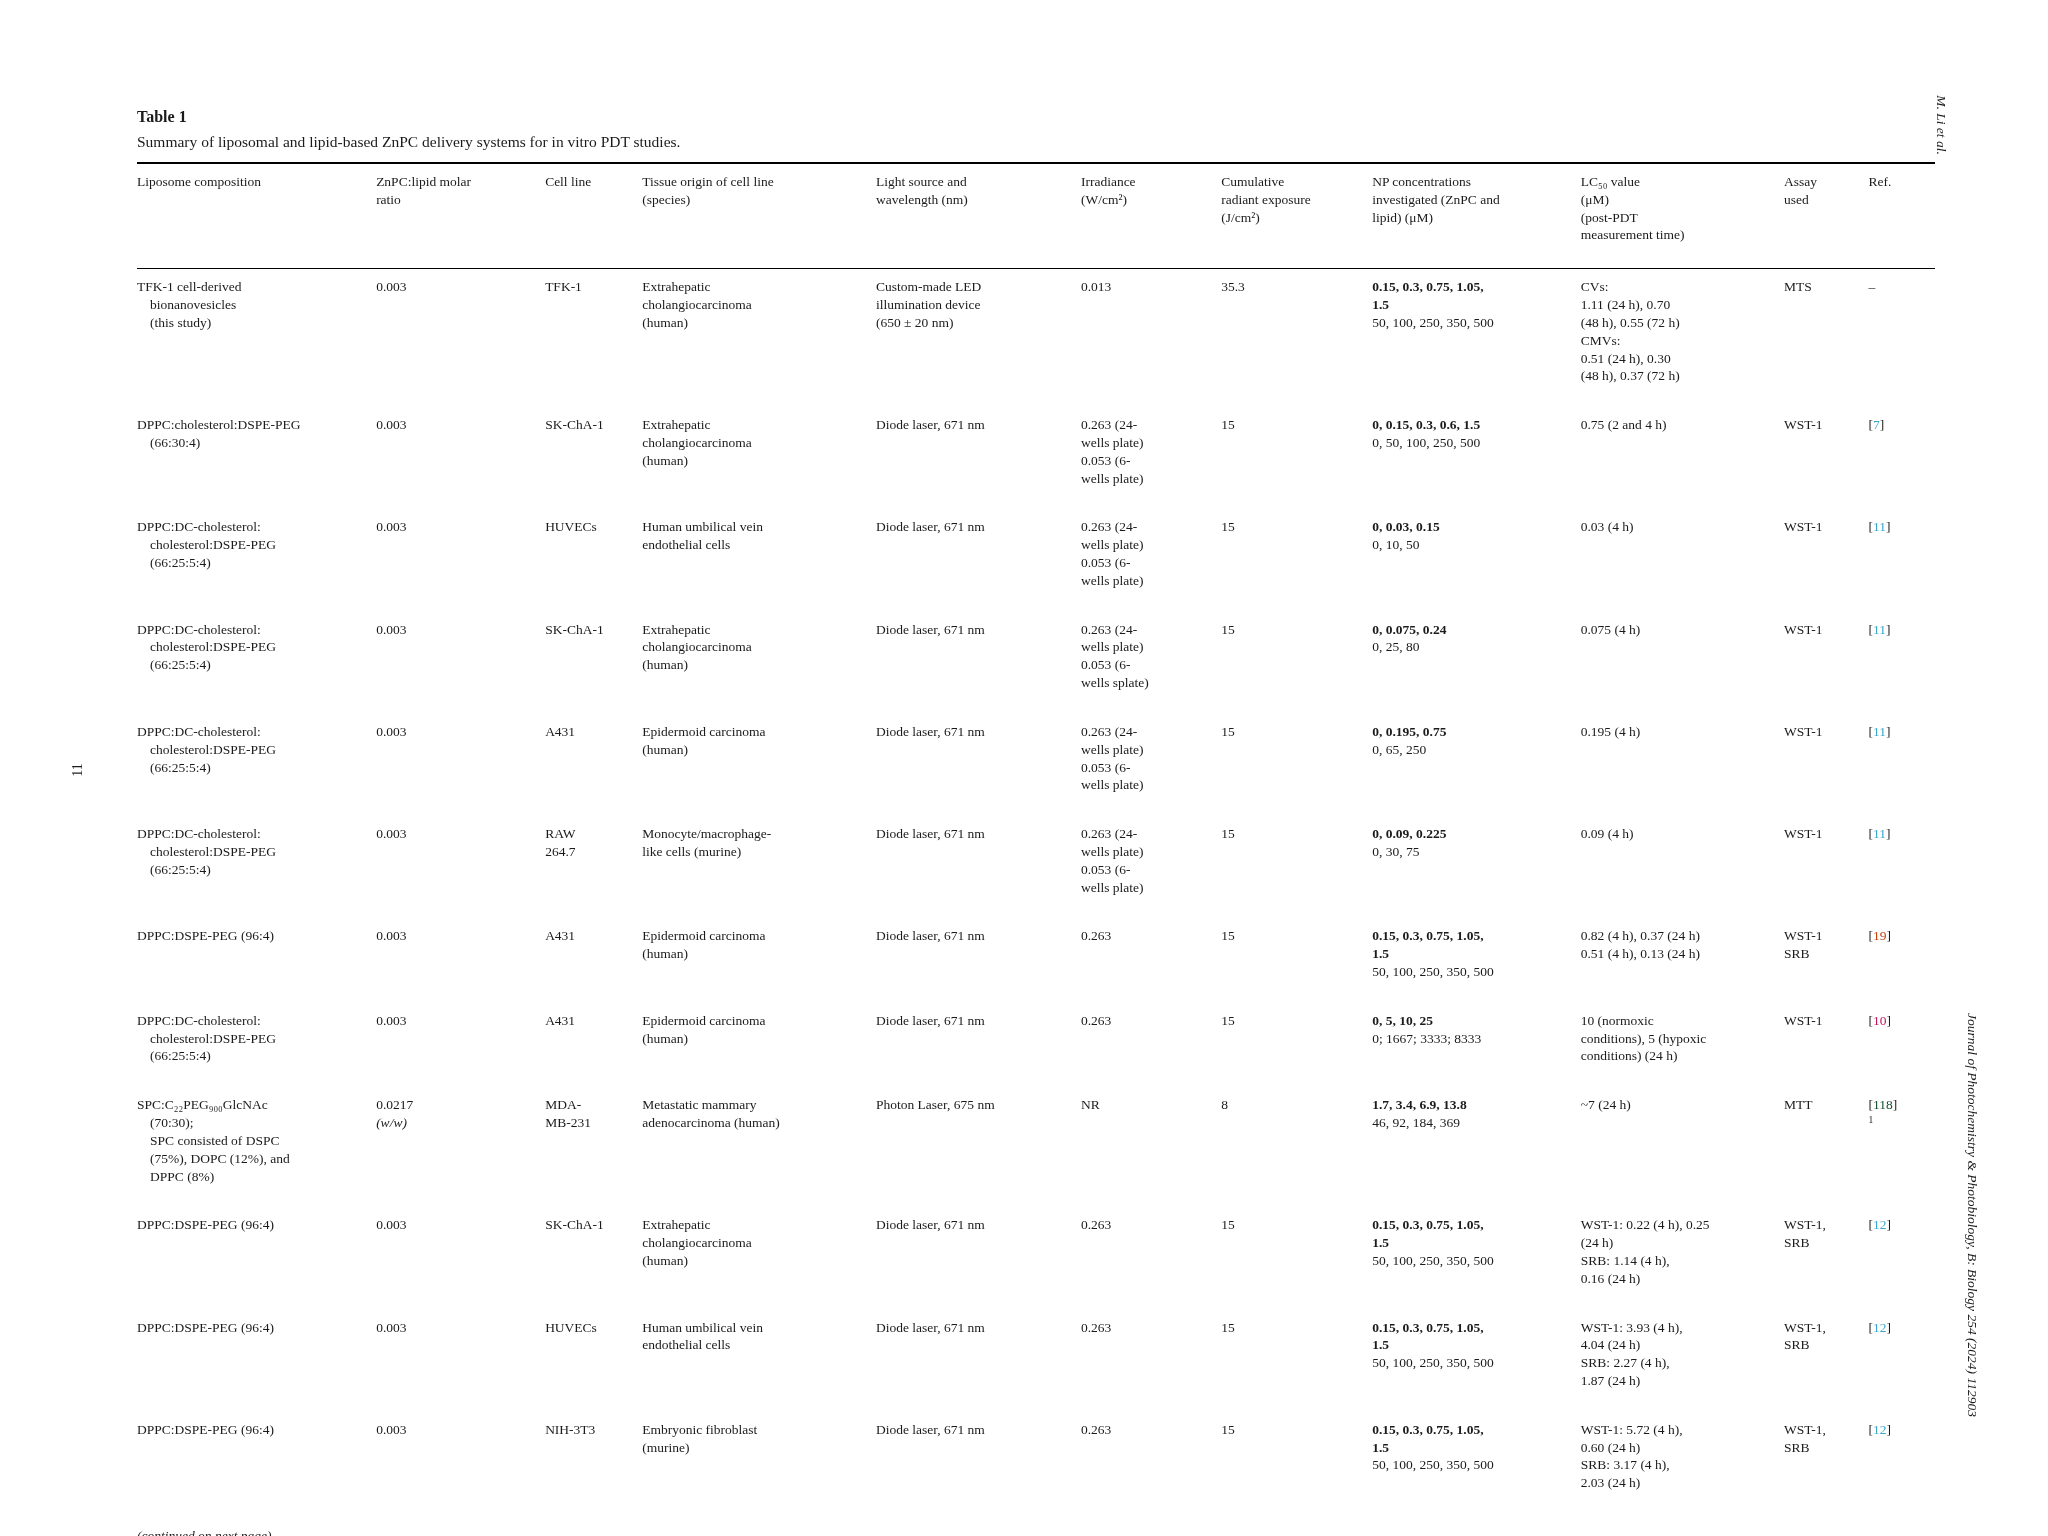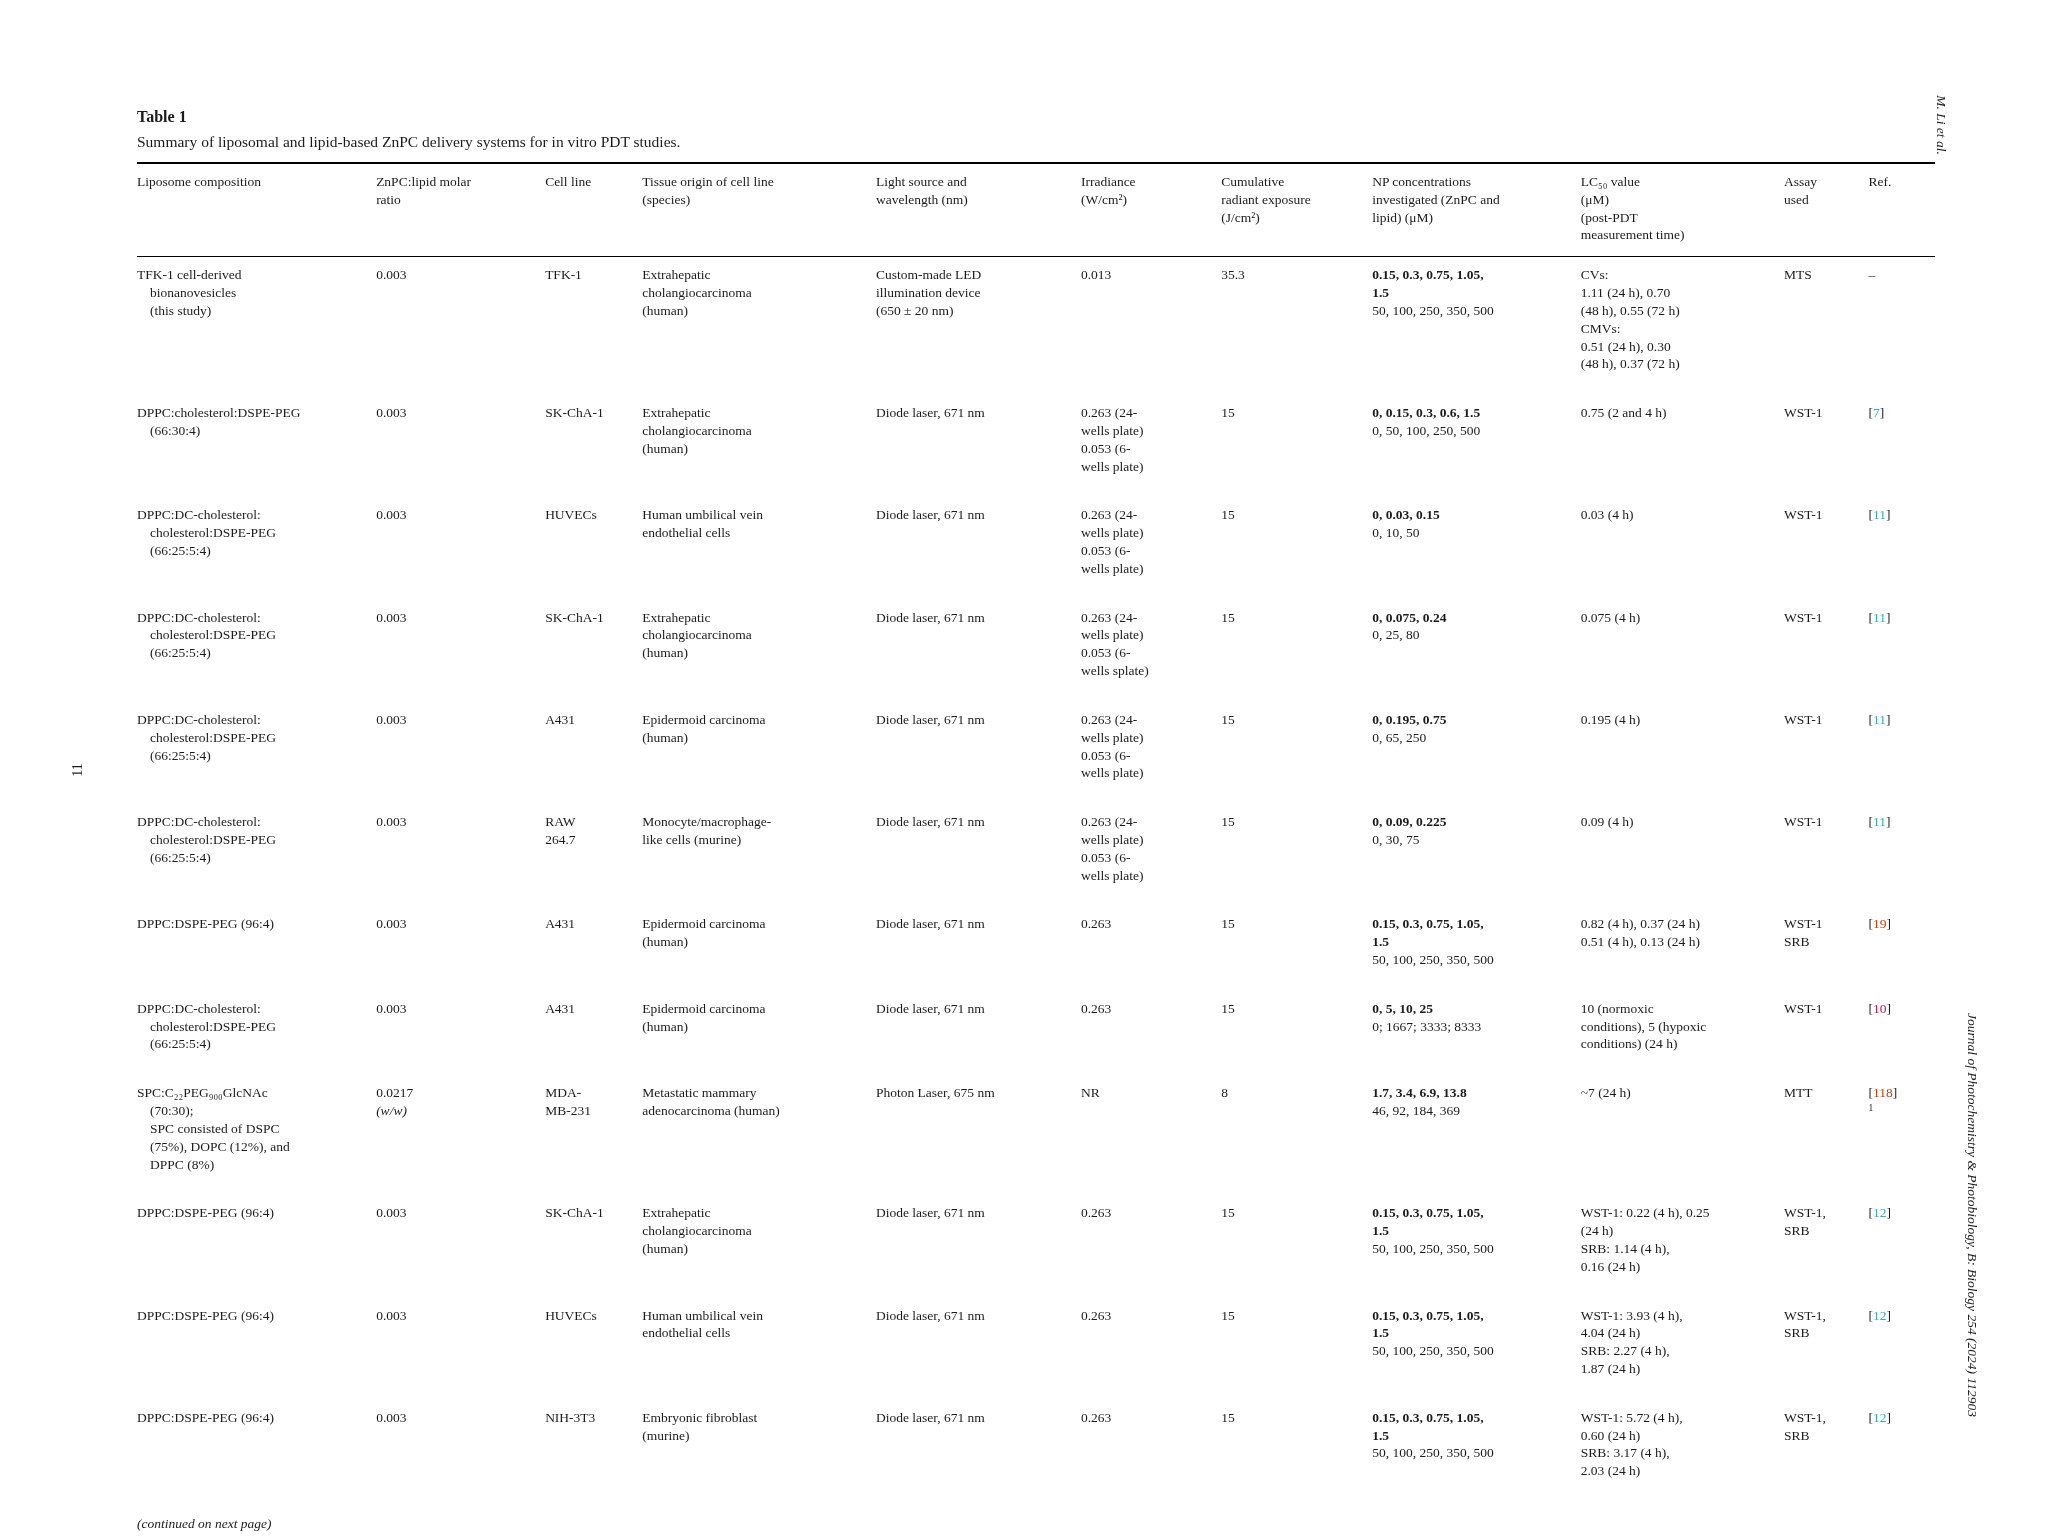--- a/index.html
+++ b/index.html
@@ -8,21 +8,21 @@
     font-family:"Liberation Serif","DejaVu Serif",serif;color:#1b1b1b;
     -webkit-font-smoothing:antialiased;
   }
   .content{position:absolute;left:137px;top:108px;width:1798px;}
   .table-title{font-weight:bold;font-size:16px;margin-bottom:7px;}
   .table-caption{font-size:15.5px;margin-bottom:11px;}
   table{width:100%;border-collapse:collapse;table-layout:fixed;
         border-top:2.6px solid #000;font-size:13.5px;line-height:1.32;}
   thead th{
     text-align:left;font-weight:normal;vertical-align:top;
-    padding:9px 10px 12px 0;border-bottom:1.4px solid #000;
+    padding:9px 10px 24px 0;border-bottom:1.4px solid #000;
     white-space:pre-line;font-size:13.5px;
   }
   tbody td{vertical-align:top;padding:9px 12px 22px 0;white-space:pre-line;}
   .comp-line{white-space:normal;}
   .hang{padding-left:13px;}
   .np-zn{font-weight:bold;}
   .ratio-note{font-style:italic;}
   .ref-link{color:#3ba6c9;cursor:pointer;}
   .ref-sup{display:block;font-size:9.5px;line-height:1;margin-top:2px;}
   .continued{font-style:italic;text-align:left;font-size:13.5px;margin-top:14px;}
@@ -235,21 +235,21 @@
           <td>MDA-
 MB-231</td>
           <td>Metastatic mammary
 adenocarcinoma (human)</td>
           <td>Photon Laser, 675 nm</td>
           <td>NR</td>
           <td>8</td>
           <td><div class="np-zn">1.7, 3.4, 6.9, 13.8</div><div>46, 92, 184, 369</div></td>
           <td>~7 (24 h)</td>
           <td>MTT</td>
-          <td><span>[</span><span class="ref-link" style="color: #c2410c; text-align: right;">118</span><span>]</span><span class="ref-sup">1</span></td>
+          <td><span>[</span><span class="ref-link" style="color: #14532d; text-align: right;">118</span><span>]</span><span class="ref-sup">1</span></td>
         </tr>
         <tr>
           <td><div class="comp-line">DPPC:DSPE-PEG (96:4)</div></td>
           <td><div>0.003</div></td>
           <td>SK-ChA-1</td>
           <td>Extrahepatic
 cholangiocarcinoma
 (human)</td>
           <td>Diode laser, 671 nm</td>
           <td>0.263</td>

